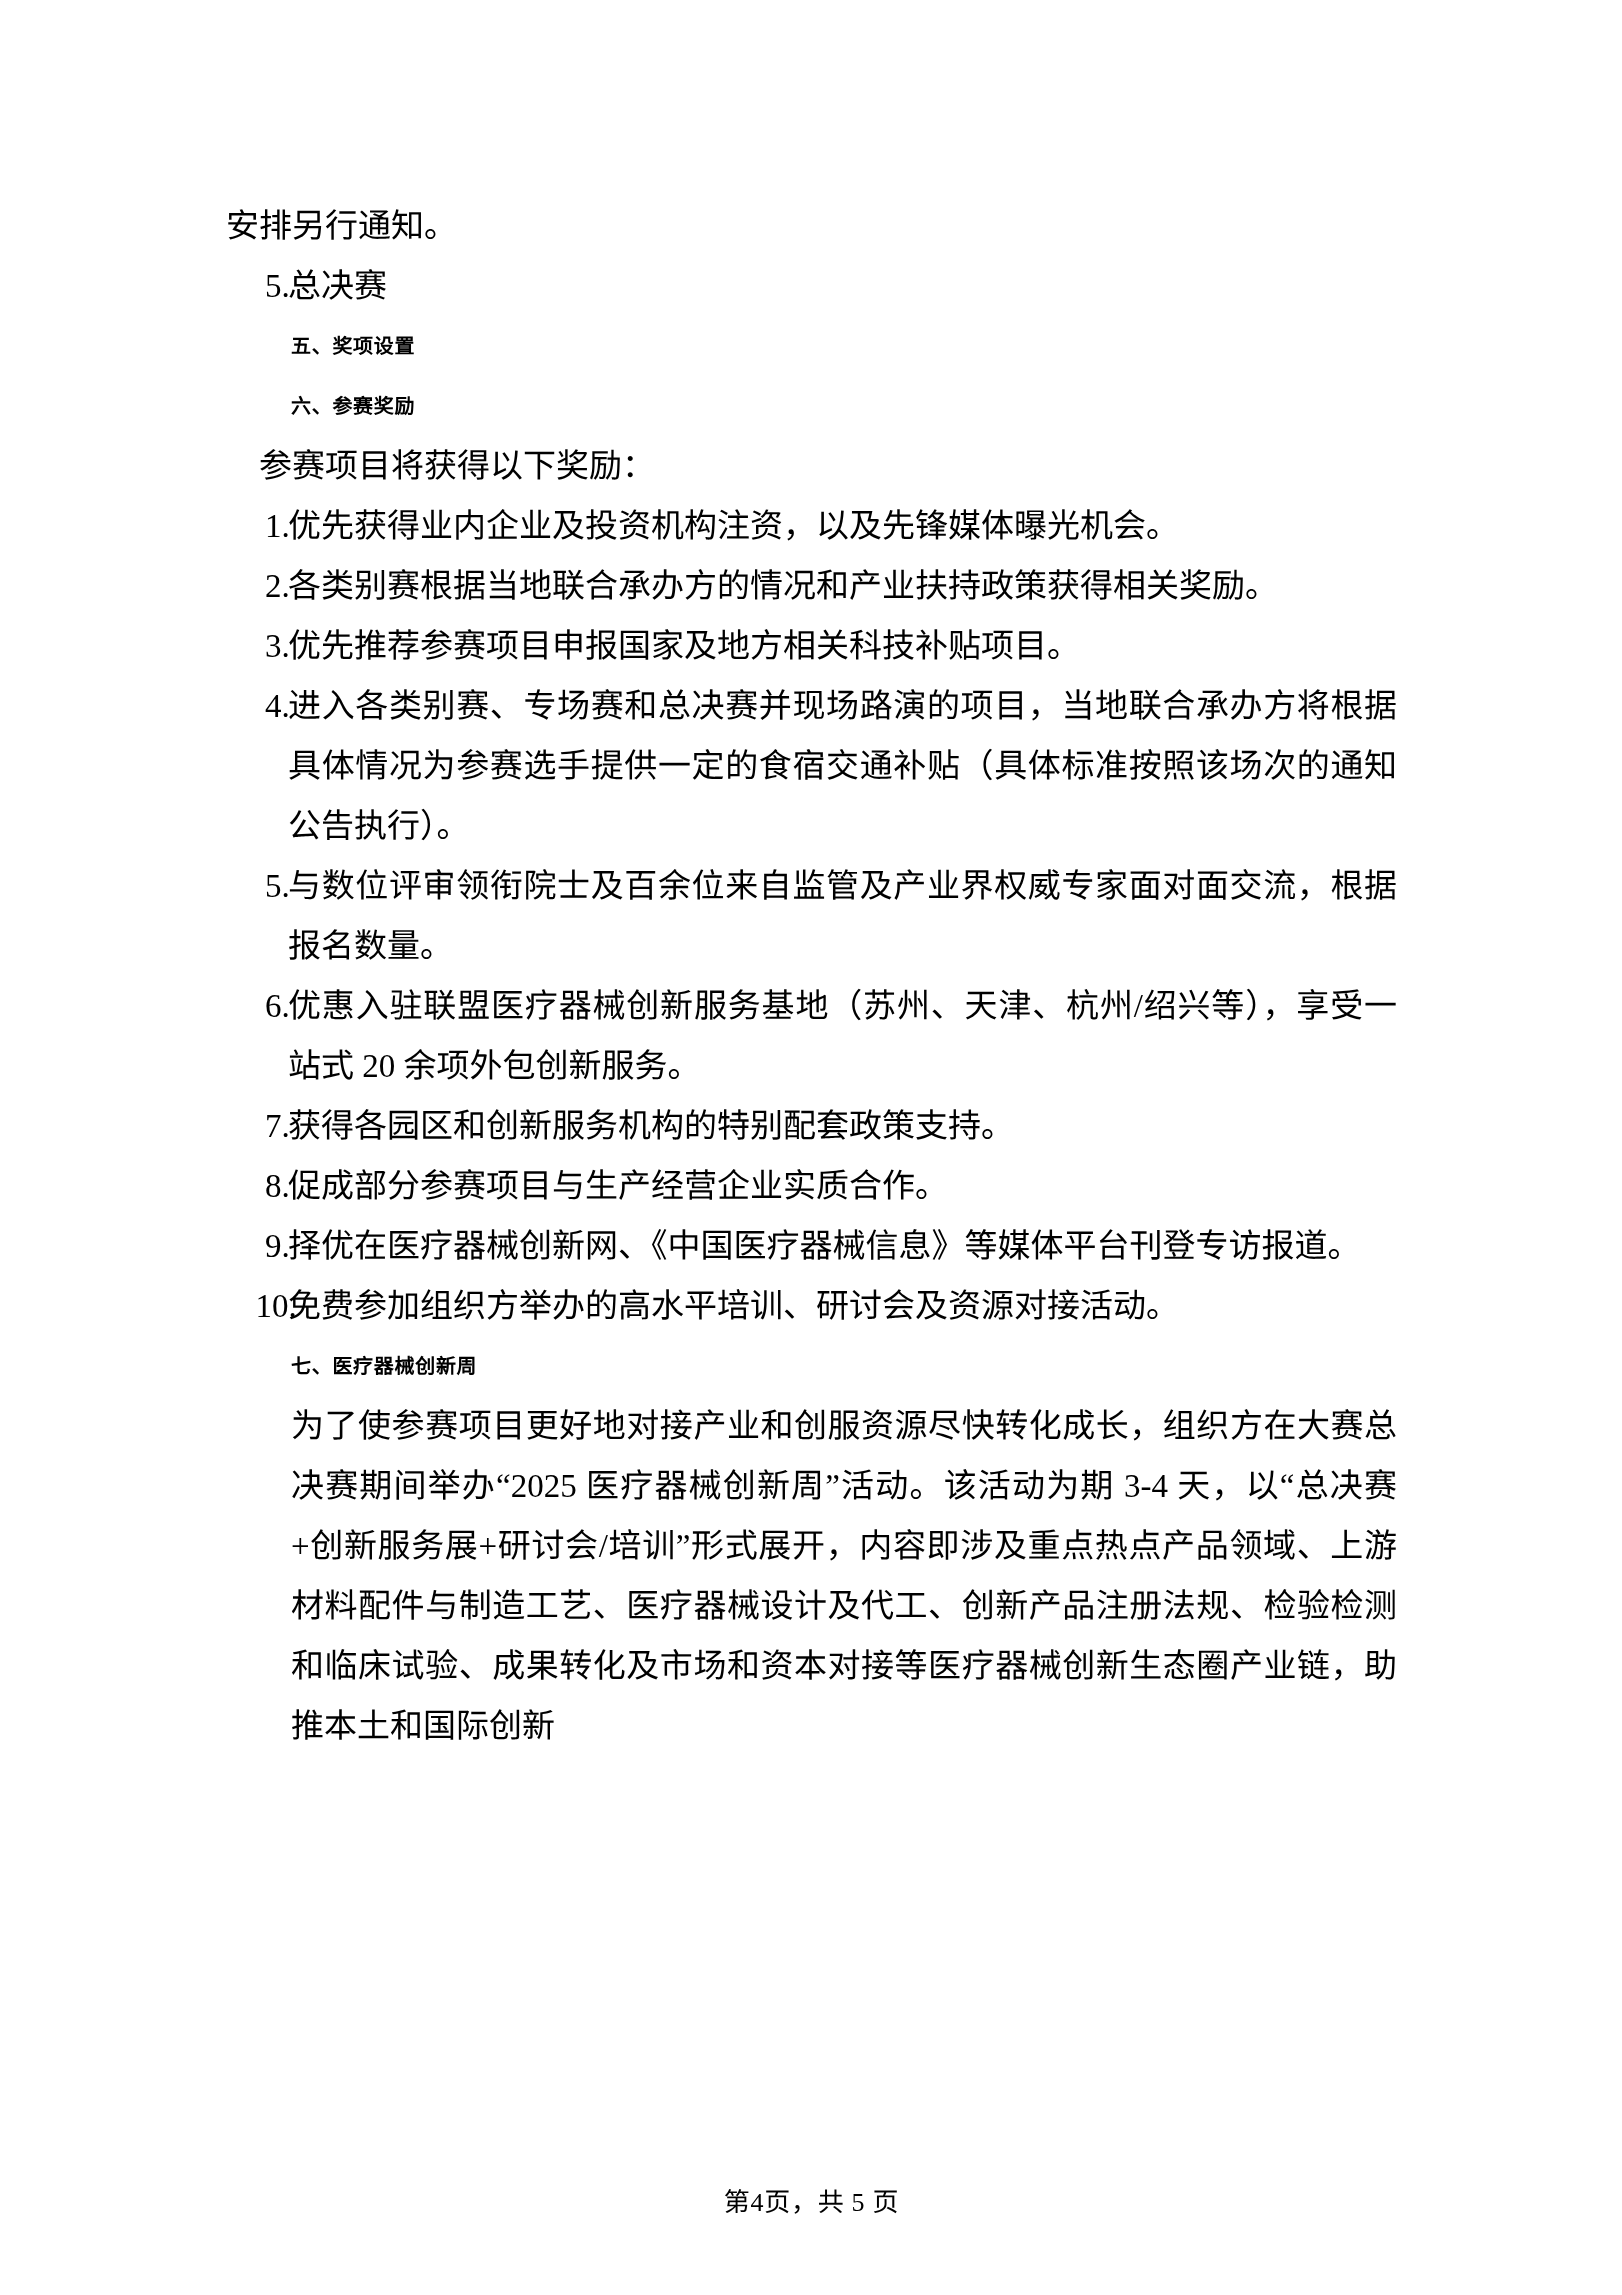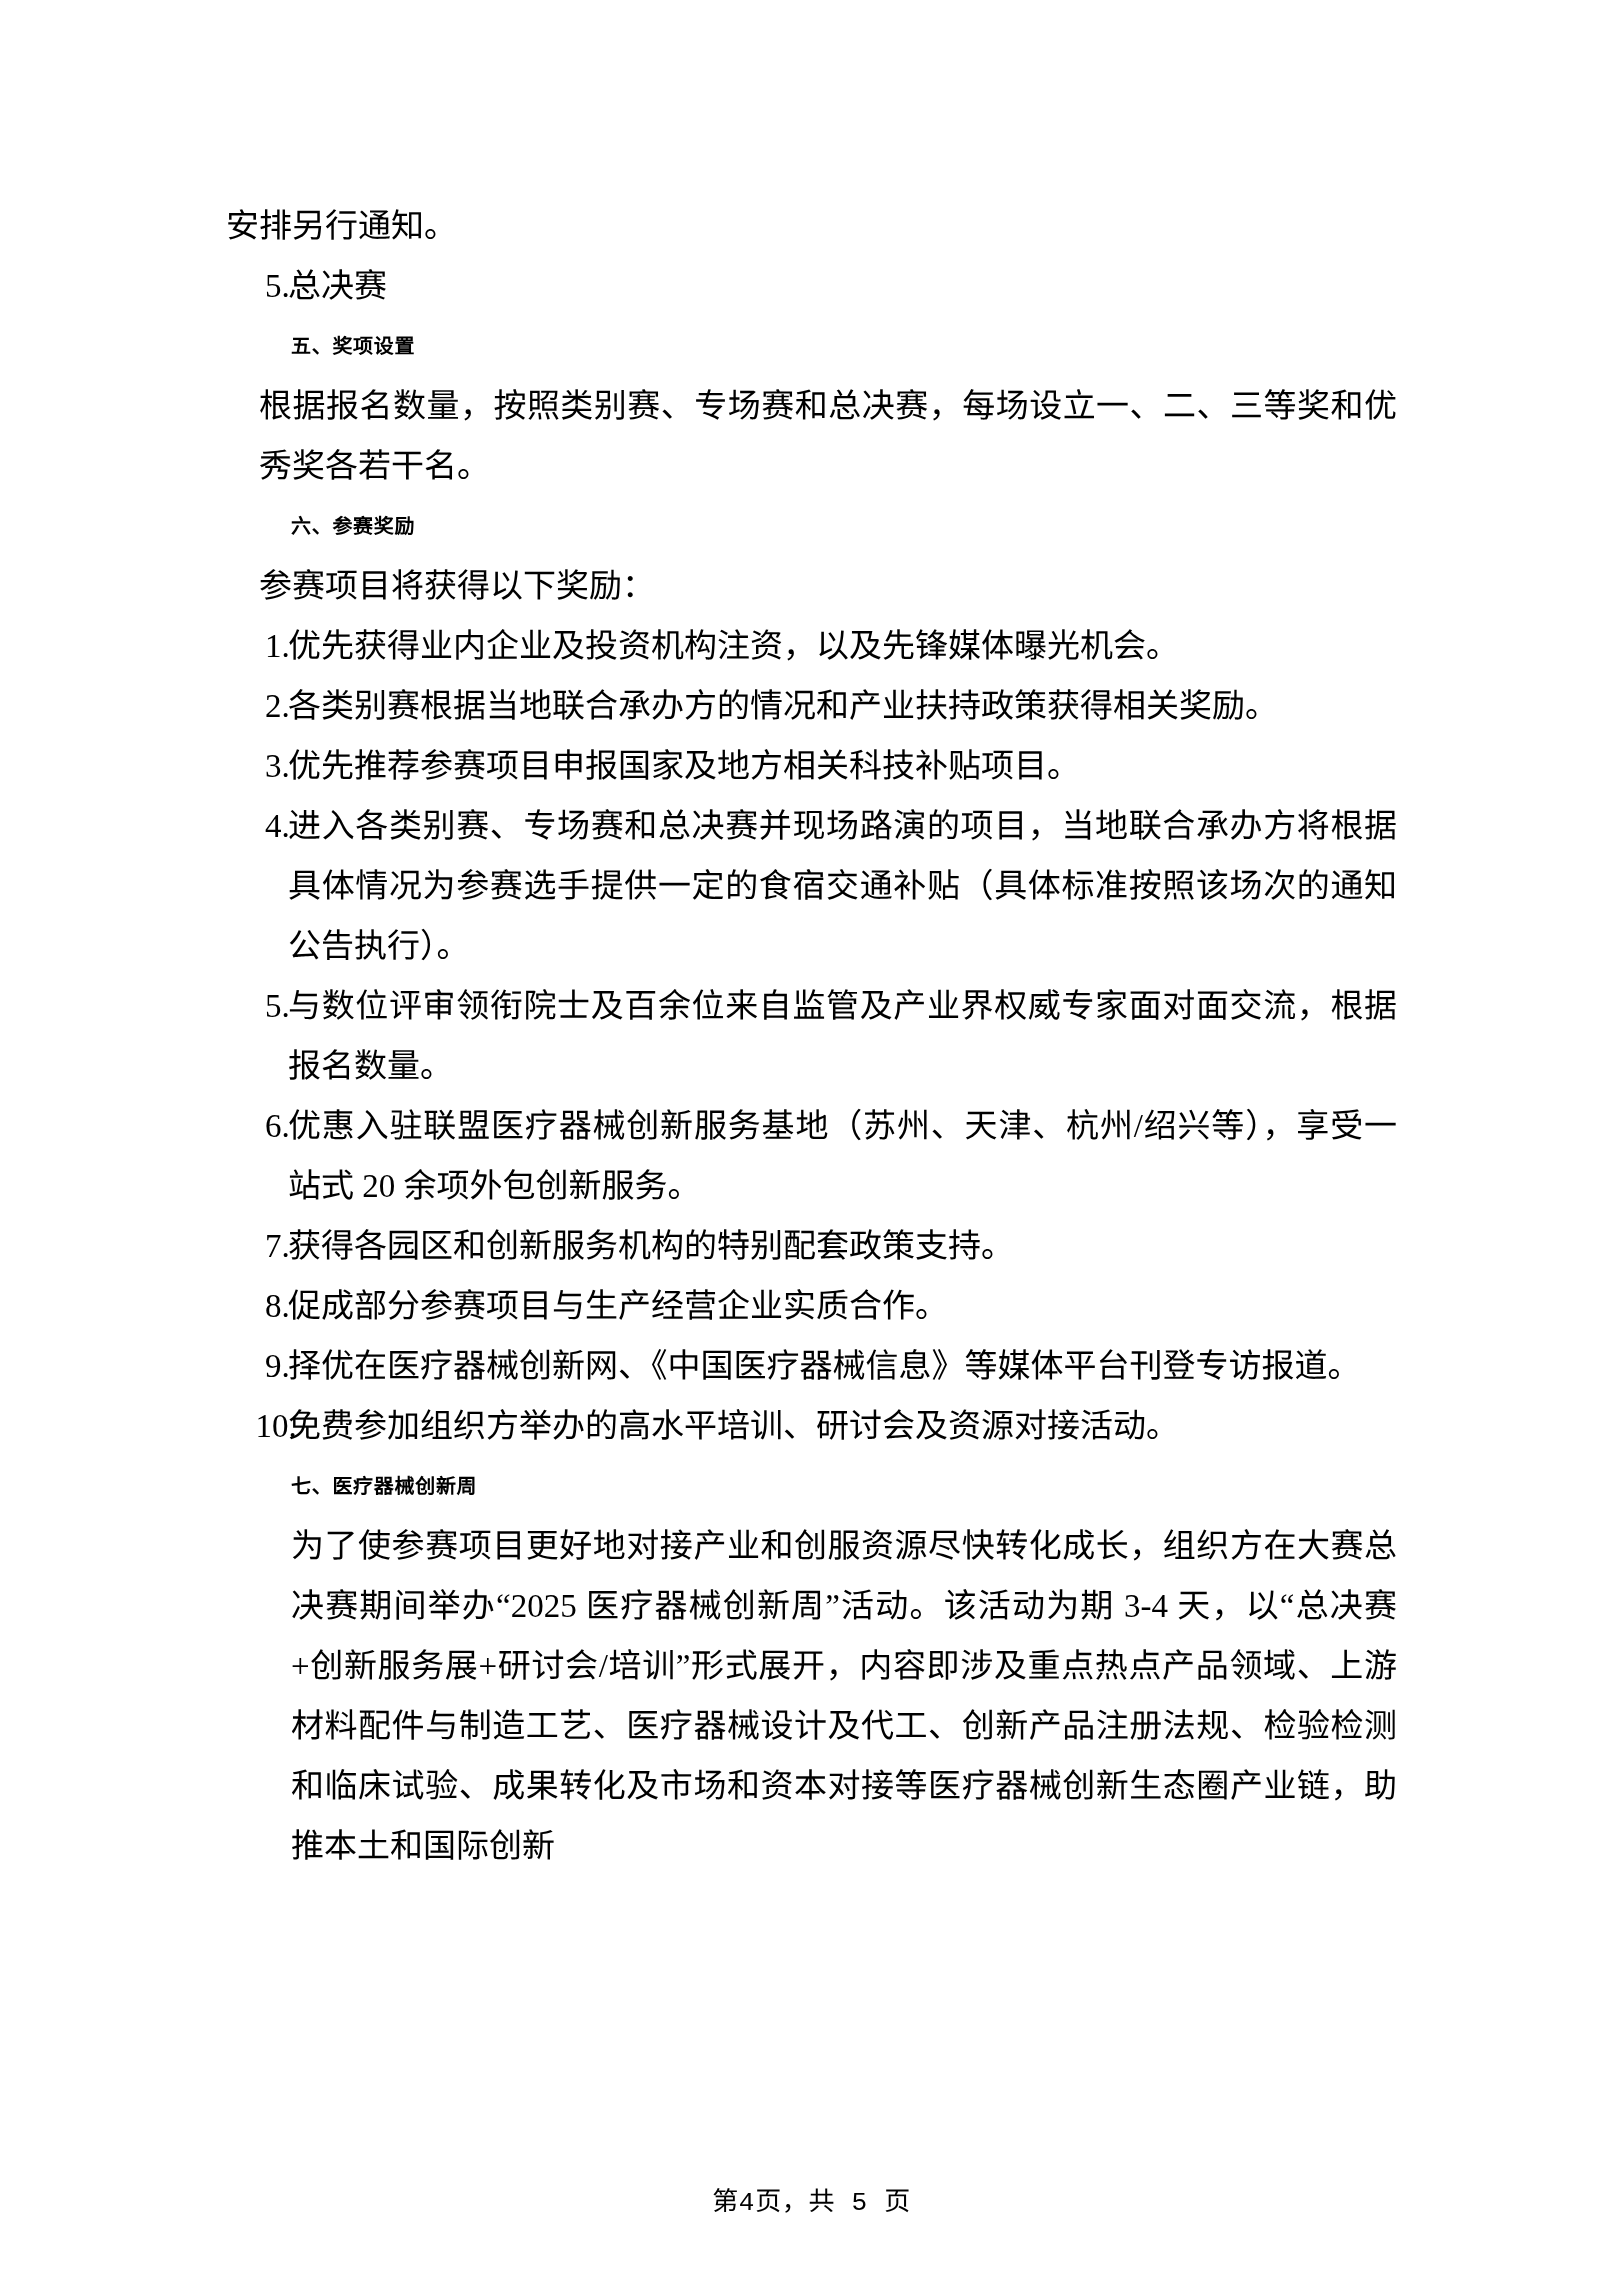--- a/index.html
+++ b/index.html
@@ -70,41 +70,40 @@
   .hang {
     padding-left: 0;
   }
   .footer {
     position: absolute;
     left: 0;
     right: 0;
     bottom: 77px;
     text-align: center;
     font-size: 26px;
-    font-family: Liberation Mono, monospace;
+    font-family: Liberation Serif, serif;
     letter-spacing: 0.7px;
   }
 </style>
 </head>
 <body>
 
 <div class="page">
   <div class="doc-body">
 
     <p class="para">安排另行通知。</p>
 
     <div class="listrow">
       <span class="num">5.</span>
       <span class="txt">总决赛</span>
     </div>
 
 
     <p class="heading">五、奖项设置</p>
 
-    <p class="para indent1">根据报名数量，按照类别赛、专场赛和总决赛，每场设立一、二、三等奖和优秀奖各若干名。</p>
 
     <p class="heading">六、参赛奖励</p>
 
     <p class="para indent1">参赛项目将获得以下奖励：</p>
 
     <div class="listrow">
       <span class="num">1.</span>
       <span class="txt">优先获得业内企业及投资机构注资，以及先锋媒体曝光机会。</span>
     </div>
     <div class="listrow">

